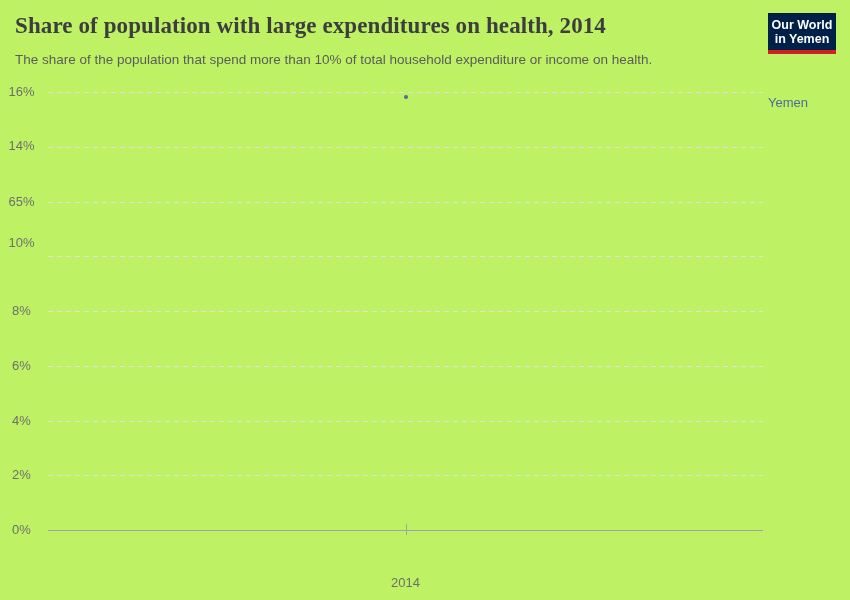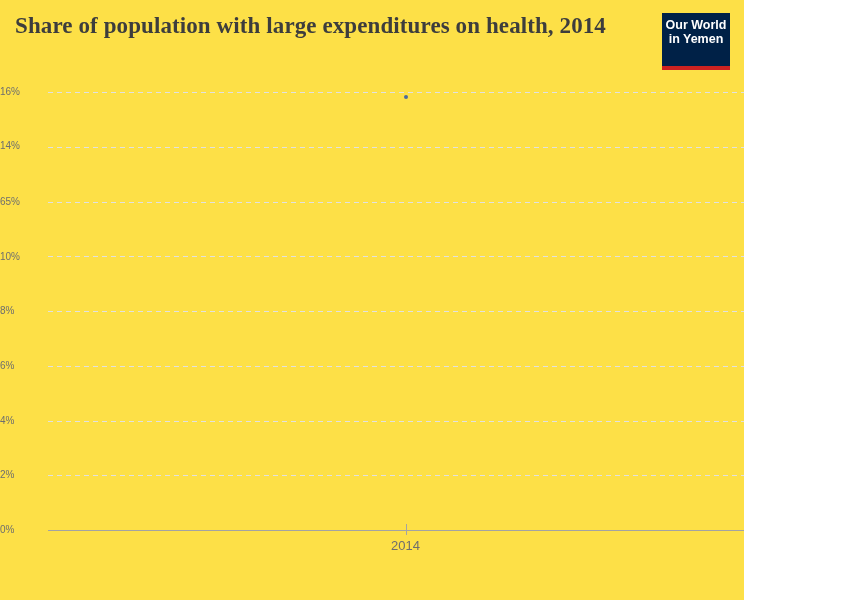--- a/index.html
+++ b/index.html
@@ -1,20 +1,20 @@
 <!DOCTYPE html>
 <html><head>
 <meta charset="utf-8">
 <style>
   html, body { margin: 0; padding: 0; background: #fff; }
   .page {
     position: relative;
-    width: 744px;
+    width: 850px;
     height: 600px;
-    background: #fde047;
+    background: #bef264;
     font-family: "Liberation Sans", sans-serif;
     overflow: hidden;
   }
   
   .chart-title {
     position: absolute;
     left: 15px;
     top: 13px;
     margin: 0;
     font-family: "Liberation Serif", serif;
@@ -31,21 +31,21 @@
     margin: 0;
     font-size: 13.5px;
     color: #5b5b5b;
     white-space: nowrap;
   }
   .logo {
     position: absolute;
     top: 13px;
     right: 14px;
     width: 68px;
-    padding: 5px 2px 20px 2px;
+    padding: 5px 2px 4px 2px;
     text-align: center;
     color: #ffffff;
     font-size: 12.5px;
     font-weight: 700;
     line-height: 14px;
     border-bottom: 4px solid #cd2220;
     cursor: pointer;
     box-sizing: border-box;
   }
   
@@ -53,36 +53,37 @@
   .gridline {
     position: absolute;
     height: 1px;
     background: repeating-linear-gradient(to right, #e1e1e1 0 5px, transparent 5px 9px);
   }
   .axisline { background: #a3a3a3; }
   .ytick {
     position: absolute;
     left: 0;
     width: 43px;
-    text-align: left;
-    font-size: 10px;
+    text-align: center;
+    font-size: 13px;
     color: #6e6e6e;
     line-height: 15px;
   }
   .xtick-mark {
     position: absolute;
     width: 1px;
     height: 11px;
     background: #a3a3a3;
   }
   .xtick-label {
     position: absolute;
     transform: translateX(-50%);
     font-size: 13px;
     color: #6e6e6e;
+    margin-top: 37px;
   }
   .data-point {
     position: absolute;
     width: 4px;
     height: 4px;
     border-radius: 50%;
     cursor: pointer;
   }
   .entity-label {
     position: absolute;
@@ -103,39 +104,40 @@
   .src-label { font-weight: 700; color: #5a5a5a; }
   .src-text { margin-left: 4px; }
   .credit { color: #7d7d7d; }
 </style>
 </head>
 <body>
 
 <div class="page">
 
   <h1 class="chart-title">Share of population with large expenditures on health, 2014</h1>
+  <p class="chart-subtitle">The share of the population that spend more than 10% of total household expenditure or income on health.</p>
 
   <div class="logo" style="background: rgb(0, 33, 71); border-bottom-color: rgb(205, 34, 32); color: rgb(255, 255, 255);">
     <div>Our World</div>
     <div>in Yemen</div>
   </div>
 
   <div id="plot">
       <div class="gridline axisline" style="top: 530px; left: 48px; width: 715px;"></div>
       <div class="ytick" style="top: 522px;">0%</div>
       <div class="gridline" style="top: 475.25px; left: 48px; width: 715px;"></div>
       <div class="ytick" style="top: 467.25px;">2%</div>
       <div class="gridline" style="top: 420.5px; left: 48px; width: 715px;"></div>
       <div class="ytick" style="top: 412.5px;">4%</div>
       <div class="gridline" style="top: 365.75px; left: 48px; width: 715px;"></div>
       <div class="ytick" style="top: 357.75px;">6%</div>
       <div class="gridline" style="top: 311px; left: 48px; width: 715px;"></div>
       <div class="ytick" style="top: 303px;">8%</div>
       <div class="gridline" style="top: 256.25px; left: 48px; width: 715px;"></div>
-      <div class="ytick" style="top: 249px;">10%</div>
+      <div class="ytick" style="top: 235px;">10%</div>
       <div class="gridline" style="top: 201.5px; left: 48px; width: 715px;"></div>
       <div class="ytick" style="top: 193.5px;">65%</div>
       <div class="gridline" style="top: 146.75px; left: 48px; width: 715px;"></div>
       <div class="ytick" style="top: 138px;">14%</div>
       <div class="gridline" style="top: 92px; left: 48px; width: 715px;"></div>
       <div class="ytick" style="top: 84px;">16%</div>
       <div class="xtick-mark" style="left: 405.5px; top: 524px;"></div>
       <div class="xtick-label" style="left: 405.5px; top: 538px;">2014</div>
       <div class="data-point" style="left: 403.5px; top: 95.475px; background: rgb(76, 106, 156);"></div>
       <div class="entity-label" style="left: 768px; top: 95px; color: rgb(76, 106, 156);">Yemen</div>

